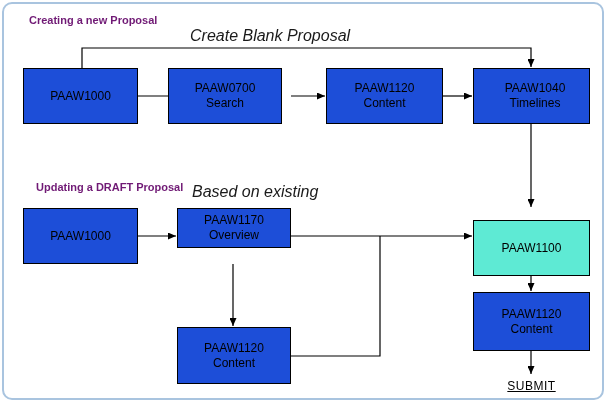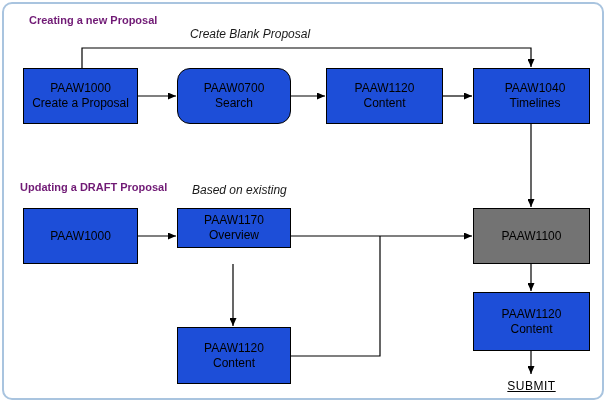--- a/index.html
+++ b/index.html
@@ -12,36 +12,36 @@
     position:absolute;left:2px;top:2px;width:602px;height:398px;
     box-sizing:border-box;border:2px solid #a9c4df;border-radius:10px;
     background:#ffffff;
   }
   .lines{position:absolute;left:0;top:0;width:616px;height:408px;}
   .section-title{
     position:absolute;font-weight:bold;font-size:11px;color:#701a75;
     white-space:nowrap;
   }
   .title-create{left:29px;top:14px;}
-  .title-update{left:20px;top:181px;}
+  .title-update{left:36px;top:181px;}
   .annot{
-    position:absolute;font-size:12px;font-style:italic;color:#1a1a1a;
+    position:absolute;font-size:16px;font-style:italic;color:#1a1a1a;
     white-space:nowrap;
   }
   .annot-blank{left:190px;top:27px;}
   .annot-existing{left:192px;top:135px;margin-top:48px;}
   .node{
     position:absolute;box-sizing:border-box;border:1px solid #000;
     background:#1d4ed8;display:flex;flex-direction:column;
     align-items:center;justify-content:center;text-align:center;
     font-size:12px;line-height:15px;
   }
-  .node--highlight{background:#737373;}
+  .node--highlight{background:#5eead4;margin-top:12px;}
   .n1{left:23px;top:68px;width:115px;height:56px;}
-  .n2{left:177px;top:68px;width:114px;height:56px;border-radius:13px;}
+  .n2{left:168px;top:68px;width:114px;height:56px;}
   .n3{left:326px;top:68px;width:117px;height:56px;}
   .n4{left:473px;top:68px;width:117px;height:56px;padding-left:7px;}
   .n5{left:23px;top:208px;width:115px;height:56px;}
   .n6{left:177px;top:208px;width:114px;height:40px;}
   .n7{left:473px;top:208px;width:117px;height:56px;}
   .n8{left:177px;top:327px;width:114px;height:57px;}
   .n9{left:473px;top:292px;width:117px;height:59px;}
   .submit-label{
     position:absolute;left:473px;top:379px;width:117px;text-align:center;
     font-size:12px;color:#000;letter-spacing:0.5px;text-decoration:underline;
@@ -74,21 +74,20 @@
 </svg>
 
 <div class="section-title title-create">Creating a new Proposal</div>
 <div class="section-title title-update">Updating a DRAFT Proposal</div>
 
 <div class="annot annot-blank">Create Blank Proposal</div>
 <div class="annot annot-existing">Based on existing</div>
 
 <div class="node n1">
   <div>PAAW1000</div>
-  <div>Create a Proposal</div>
 </div>
 
 <div class="node n2">
   <div>PAAW0700</div>
   <div>Search</div>
 </div>
 
 <div class="node n3">
   <div>PAAW1120</div>
   <div>Content</div>

